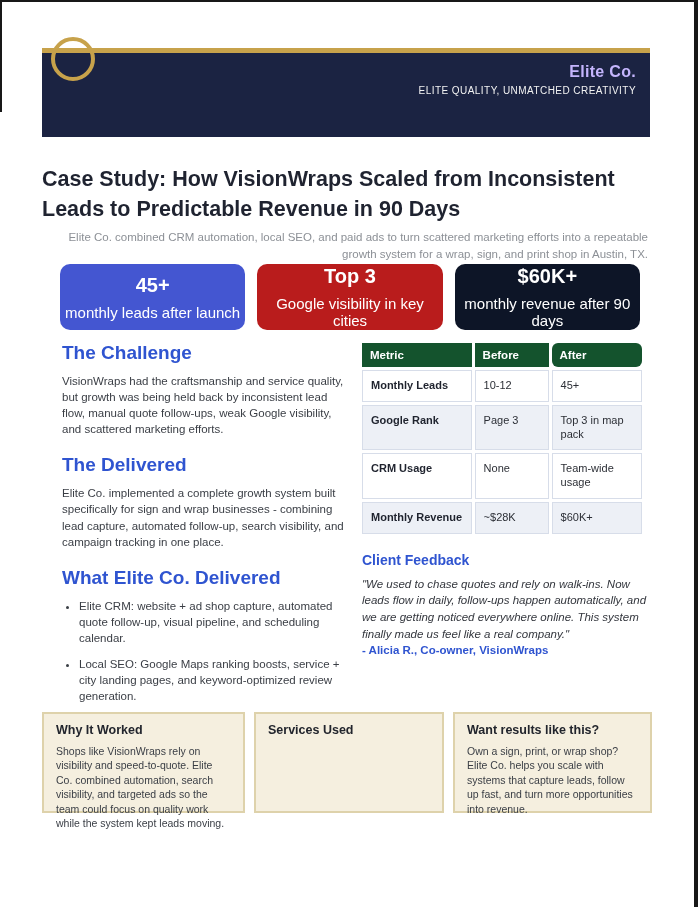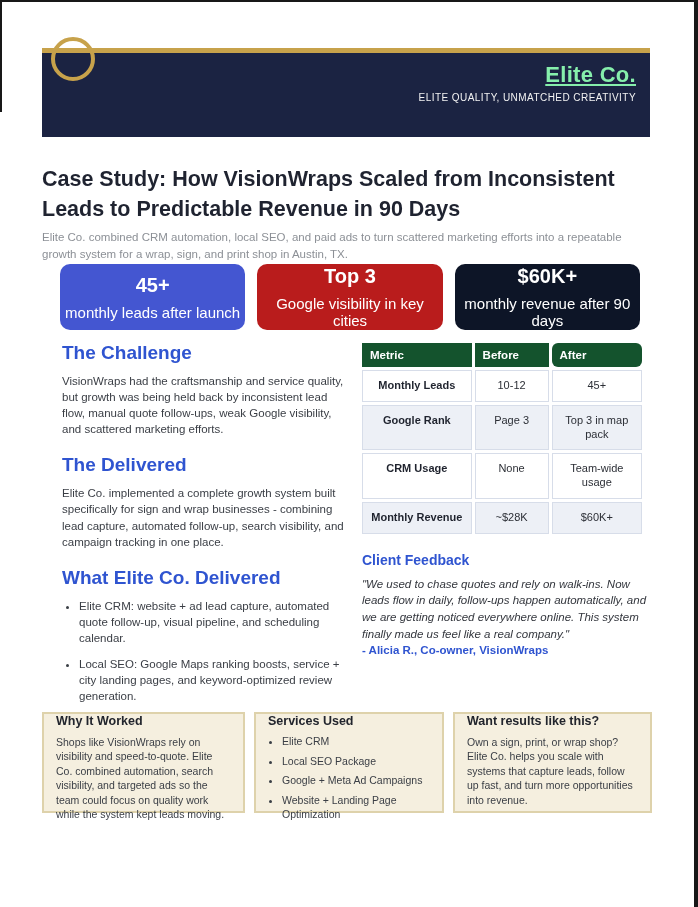--- a/index.html
+++ b/index.html
@@ -12,28 +12,28 @@
   .edge-top{position:absolute;top:0;left:0;width:698px;height:2px;background:#181818;}
   .edge-right{position:absolute;top:0;right:0;width:4px;height:907px;background:#181818;}
   .edge-left{position:absolute;top:0;left:0;width:2px;height:112px;background:#181818;}
 
   
   .masthead{position:absolute;left:42px;top:48px;width:608px;height:89px;
     background:#1b2342;border-top:5px solid #c7a24b;box-sizing:border-box;}
   .logo-circle{position:absolute;left:9px;top:-16px;width:36px;height:36px;
     border:4px solid #c7a24b;border-radius:50%;background:transparent;}
   .brand-wrap{position:absolute;right:14px;top:9px;text-align:right;}
-  .brand-name{color:#86efac;font-size:22px;font-weight:bold;letter-spacing:.3px;line-height:1.2;text-decoration:underline;}
+  .brand-name{color:#c4b5fd;font-size:16px;font-weight:bold;letter-spacing:.3px;line-height:1.2;}
   .brand-tagline{color:#f2f2f2;font-size:10px;letter-spacing:.45px;margin-top:4px;}
 
   
   .page-title{position:absolute;left:42px;top:164px;width:628px;
     font-size:21.5px;font-weight:bold;color:#1f2330;line-height:1.4;}
   .intro-text{position:absolute;left:42px;top:229px;width:606px;
-    font-size:11.5px;color:#8c9096;line-height:1.45;}
+    font-size:11.5px;color:#8c9096;line-height:1.45;text-align:right;}
 
   
   .stats-row{position:absolute;left:60px;top:264px;width:580px;display:flex;gap:12px;}
   .stat-card{flex:1;height:66px;border-radius:10px;color:#fff;text-align:center;
     display:flex;flex-direction:column;align-items:center;justify-content:center;}
   .stat-value{font-size:20px;font-weight:bold;line-height:1.1;}
   .stat-label{font-size:15px;margin-top:8px;}
 
   
   .col-left{position:absolute;left:62px;top:342px;width:290px;height:372px;overflow:hidden;}
@@ -41,33 +41,33 @@
   .sec-heading{font-size:19px;font-weight:bold;color:#2f54d0;margin:0 0 9px 0;}
   .sec-body{font-size:11.5px;color:#3a3e45;line-height:1.4;margin:0 0 17px 0;}
   .bullet-list{margin:0;padding-left:17px;}
   .bullet-list li{font-size:11.5px;color:#3a3e45;line-height:1.4;margin-bottom:10px;}
 
   
   table.compare{width:100%;border-collapse:separate;border-spacing:3px;margin-left:-3px;}
   table.compare th{background:#14532d;color:#ffffff;font-size:11.5px;font-weight:bold;
     text-align:left;padding:6px 8px;}
   table.compare td{background:#ffffff;border:1px solid #d7dde9;font-size:11px;
-    color:#2c2f36;padding:8px 8px;vertical-align:top;line-height:1.25;text-align:center;}
+    color:#2c2f36;padding:8px 8px;vertical-align:top;line-height:1.25;}
   table.compare tr:nth-child(even) td{background:#edf0f6;}
   table.compare td.metric{font-weight:bold;color:#1f232e;}
   .col-w1{width:40%;} .col-w2{width:27%;} .col-w3{width:33%;border-radius:6px;}
 
   .feedback-heading{font-size:14px;font-weight:bold;color:#2f54d0;margin:15px 0 8px 0;}
   .quote-text{font-size:11.5px;font-style:italic;color:#33363d;line-height:1.45;margin:0;}
   .quote-attrib{font-size:11.5px;font-weight:bold;color:#2f54d0;line-height:1.45;}
 
   
   .footer-row{position:absolute;left:42px;top:712px;width:610px;display:flex;gap:9px;}
   .footer-box{box-sizing:border-box;height:101px;background:#f5efdf;border:2px solid #ded2ab;
-    padding:0 12px;overflow:visible;}
+    padding:9px 12px;overflow:visible;}
   .fb-1{width:203px;} .fb-2{width:190px;} .fb-3{width:199px;}
   .footer-box h3{font-size:12.5px;font-weight:bold;color:#22252d;margin:0 0 7px 0;}
   .footer-box p{font-size:10.5px;color:#3a3e45;line-height:1.38;margin:0;}
   .footer-box ul{margin:0;padding-left:14px;}
   .footer-box li{font-size:10.5px;color:#3a3e45;line-height:1.3;margin-bottom:6px;}
 </style>
 </head>
 <body>
 
 <div class="edge-top"></div>
@@ -102,21 +102,21 @@
 
 <div class="col-left">
   <h2 class="sec-heading">The Challenge</h2>
   <p class="sec-body">VisionWraps had the craftsmanship and service quality, but growth was being held back by inconsistent lead flow, manual quote follow-ups, weak Google visibility, and scattered marketing efforts.</p>
 
   <h2 class="sec-heading">The Delivered</h2>
   <p class="sec-body">Elite Co. implemented a complete growth system built specifically for sign and wrap businesses - combining lead capture, automated follow-up, search visibility, and campaign tracking in one place.</p>
 
   <h2 class="sec-heading">What Elite Co. Delivered</h2>
   <ul class="bullet-list">
-    <li>Elite CRM: website + ad lead capture, automated quote follow-up, visual pipeline, and scheduling calendar.</li>
+    <li>Elite CRM: website + ad shop capture, automated quote follow-up, visual pipeline, and scheduling calendar.</li>
     <li>Local SEO: Google Maps ranking boosts, service + city landing pages, and keyword-optimized review generation.</li>
     <li>Paid Ads: Google Ads for high-intent searches</li>
   </ul>
 </div>
 
 <div class="col-right">
   <table class="compare">
     <thead>
       <tr>
         <th class="col-w1">Metric</th>
@@ -153,24 +153,18 @@
   <div class="quote-attrib">- Alicia R., Co-owner, VisionWraps</div>
 </div>
 
 <div class="footer-row">
   <div class="footer-box fb-1">
     <h3>Why It Worked</h3>
     <p>Shops like VisionWraps rely on visibility and speed-to-quote. Elite Co. combined automation, search visibility, and targeted ads so the team could focus on quality work while the system kept leads moving.</p>
   </div>
   <div class="footer-box fb-2">
     <h3>Services Used</h3>
-    <ul>
-      <li>Elite CRM</li>
-      <li>Local SEO Package</li>
-      <li>Google + Meta Ad Campaigns</li>
-      <li>Website + Landing Page Optimization</li>
-    </ul>
   </div>
   <div class="footer-box fb-3">
     <h3>Want results like this?</h3>
     <p>Own a sign, print, or wrap shop? Elite Co. helps you scale with systems that capture leads, follow up fast, and turn more opportunities into revenue.</p>
   </div>
 </div>
 
 </body></html>

